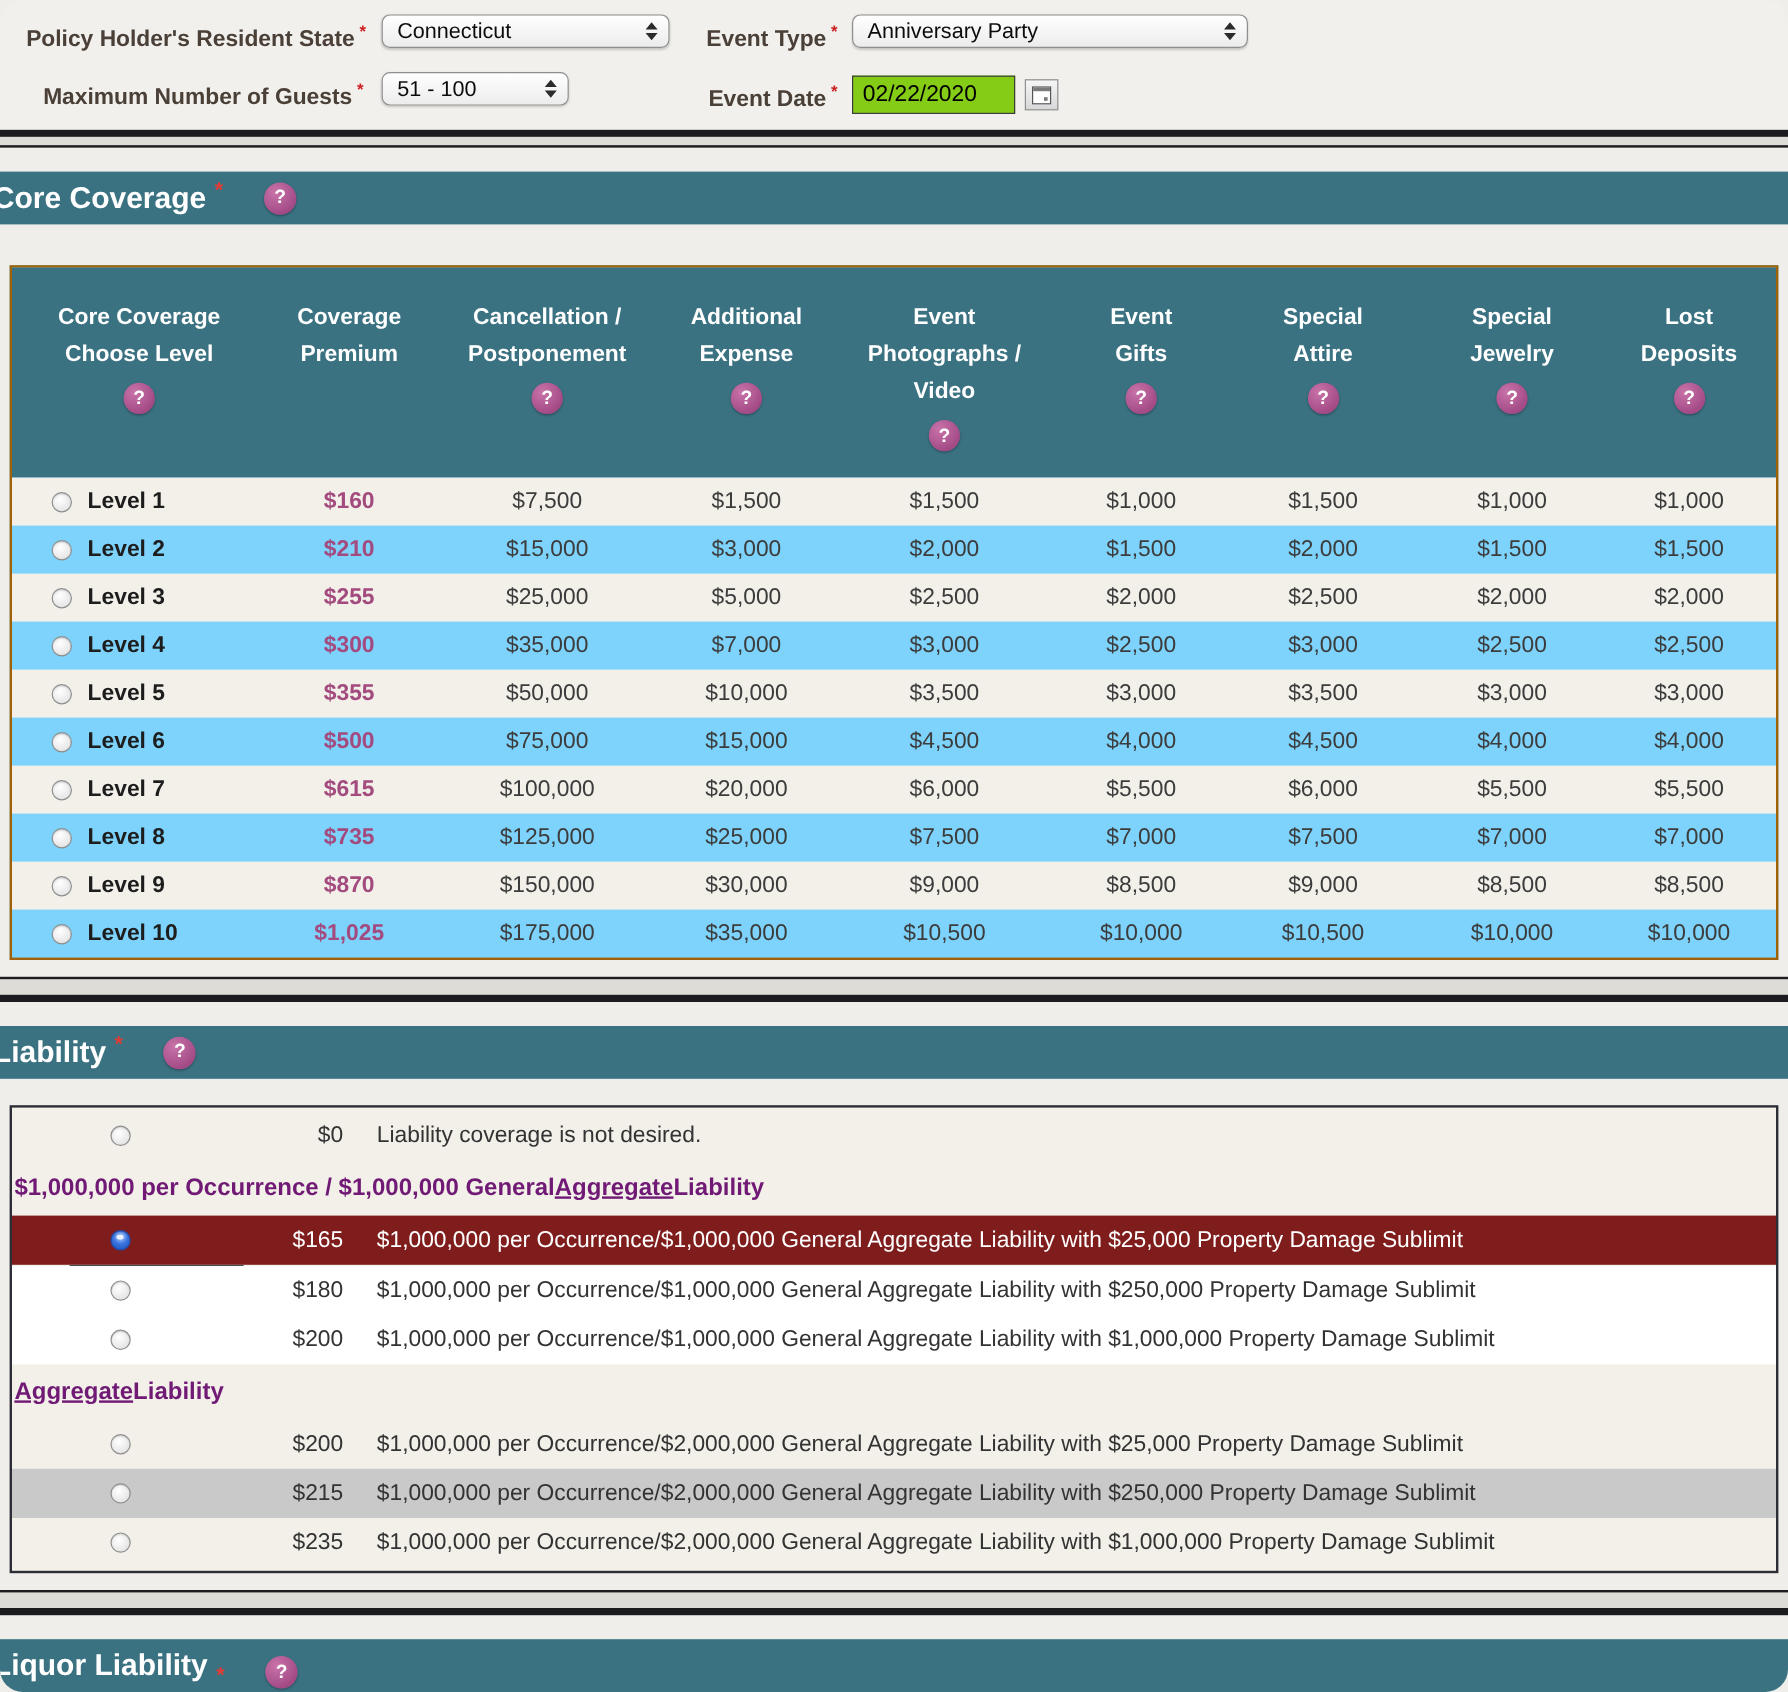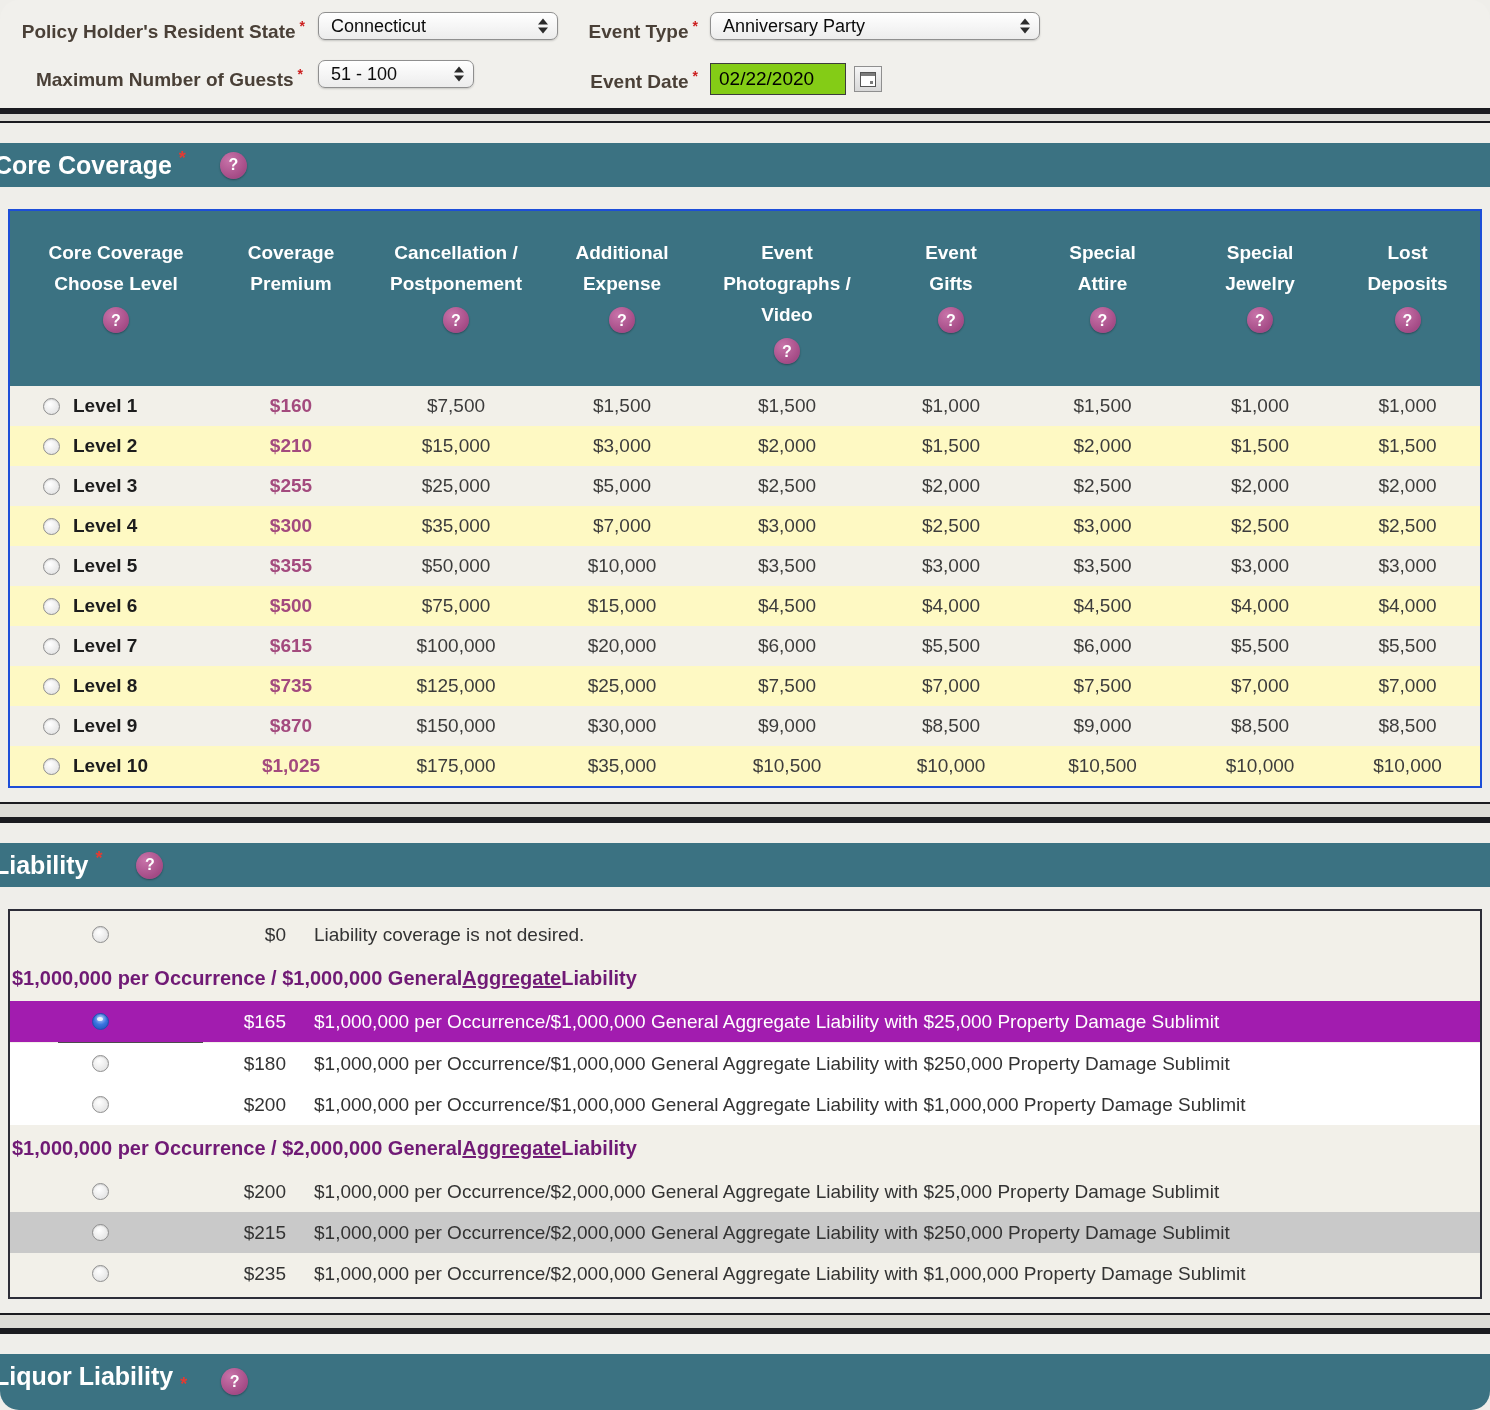--- a/index.html
+++ b/index.html
@@ -50,21 +50,21 @@
   .sec-req{color:#e23b33;font-size:18px;font-weight:bold;margin-left:7px;align-self:flex-start;padding-top:5px;}
   .section-bar .help-icon{margin-left:34px;}
 
   .help-icon{width:27px;height:27px;border-radius:50%;
     background:radial-gradient(circle at 35% 30%, #c873a9, #a34a85 72%);
     color:#fff;font-weight:bold;font-size:16px;display:inline-flex;align-items:center;justify-content:center;
     box-shadow:0 1px 2px rgba(0,0,0,.35);cursor:pointer;flex:none;}
   .help-icon:empty{visibility:hidden;}
 
   
-  .core-box{margin:22px 8px 0 8px;border:2px solid #1d4ed8;background:#fef9c3;}
+  .core-box{margin:34px 8px 0 8px;border:2px solid #a16207;background:#7dd3fc;}
   .cg{display:grid;grid-template-columns:212px 138px 192px 140px 190px 138px 165px 150px auto;}
   .core-header{background:#3b7282;padding:26px 0 22px;}
   .hcell{display:flex;flex-direction:column;align-items:center;text-align:center;
     color:#fff;font-weight:bold;font-size:19px;line-height:31px;padding:0 6px;}
   .hcell .help-icon{margin-top:8px;width:26px;height:26px;}
   .core-header div.hcell:nth-of-type(1) .hlabel{max-width:150px;}
   .core-header div.hcell:nth-of-type(2) .hlabel{max-width:110px;}
   .core-header div.hcell:nth-of-type(3) .hlabel{max-width:150px;}
   .core-header div.hcell:nth-of-type(4) .hlabel{max-width:110px;}
   .core-header div.hcell:nth-of-type(5) .hlabel{max-width:132px;}
@@ -92,21 +92,21 @@
   .liab-box{margin:22px 8px 0 8px;border:2px solid #2d2d38;background:#f2f0e9;padding:3px 0;}
   .lrow{display:grid;grid-template-columns:180px 108px auto;align-items:center;min-height:41px;font-size:19px;color:#333;}
   .lradio{display:flex;justify-content:center;}
   .lprice{text-align:right;padding-right:12px;}
   .ltext{padding-left:16px;}
   .lgroup{display:flex;align-items:center;min-height:46px;padding-left:2px;
     font-weight:bold;font-size:20px;color:#701a75;}
   .u{text-decoration:underline;}
   .bg-white{background:#ffffff;}
   .bg-gray{background:#c9c9c9;}
-  .bg-selected{background:#a21caf;}
+  .bg-selected{background:#7f1d1d;}
   .bg-selected .lprice,.bg-selected .ltext{color:#fff;}
   .focus-line{height:1px;background:#4c4c4c;width:145px;margin-left:48px;}
 
   .section-bar.liquor{height:80px;align-items:flex-start;padding-top:8px;margin-top:20px;}
   .section-bar.liquor .sec-req{padding-top:12px;}
   .section-bar.liquor .help-icon{margin-top:6px;}
 </style>
 </head>
 <body>
 
@@ -400,21 +400,20 @@
 
     <div class="lrow bg-white">
       <div class="lcell lradio">
           <span class="radio"></span>
         </div>
       <div class="lcell lprice">$200</div>
       <div class="lcell ltext">$1,000,000 per Occurrence/$1,000,000 General Aggregate Liability with $1,000,000 Property Damage Sublimit</div>
     </div>
 
     <div class="lrow lgroup">
-      <span>$1,000,000 per Occurrence / $2,000,000 General </span>
         <span class="u">Aggregate</span>
         <span> Liability</span>
     </div>
 
     <div class="lrow">
       <div class="lcell lradio">
           <span class="radio"></span>
         </div>
       <div class="lcell lprice">$200</div>
       <div class="lcell ltext">$1,000,000 per Occurrence/$2,000,000 General Aggregate Liability with $25,000 Property Damage Sublimit</div>

